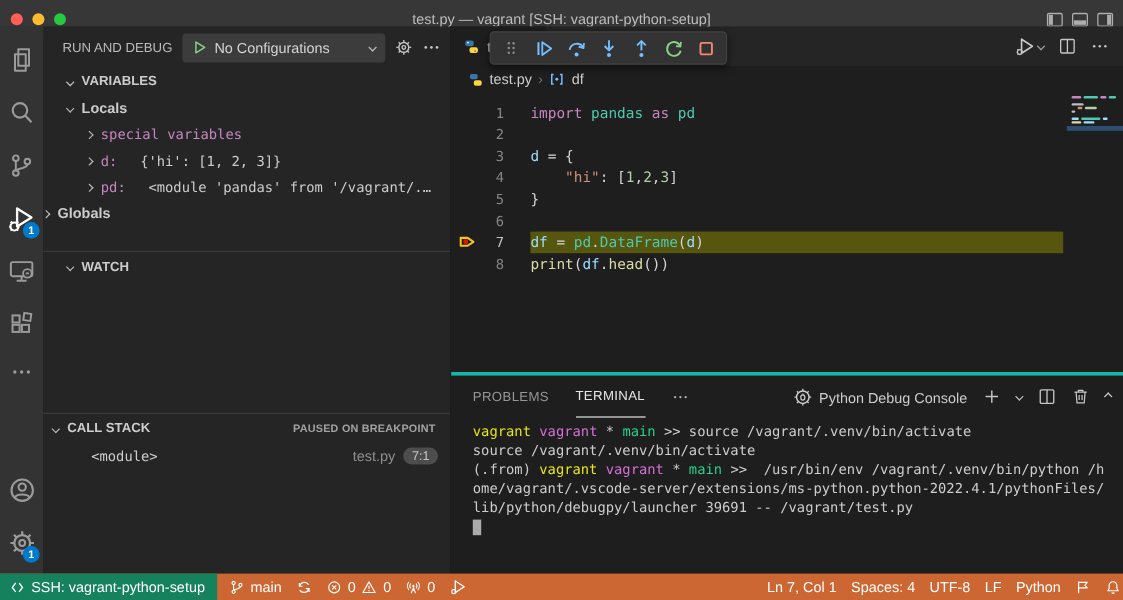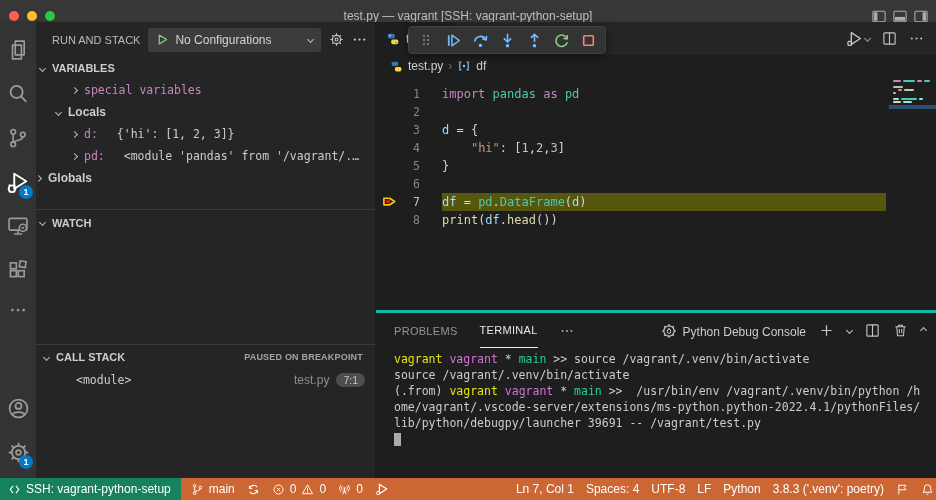--- a/index.html
+++ b/index.html
@@ -35,21 +35,21 @@
   
   .sidebar{width:340px;background:#252526;flex:none;display:flex;flex-direction:column;border-right:1px solid #1b1b1c;font-size:12px;}
   .sb-head{height:35px;display:flex;align-items:center;padding:0 8px 0 16px;gap:8px;flex:none;}
   .sb-head-title{font-size:11px;color:#BBB;white-space:nowrap;}
   .cfg-dd{display:flex;align-items:center;gap:6px;background:#3C3C3C;border-radius:3px;height:24px;padding:0 8px;flex:1;min-width:0;cursor:pointer;}
   .cfg-dd span{font-size:12px;color:#D4D4D4;white-space:nowrap;overflow:hidden;flex:1;}
   .hicon{color:#C5C5C5;cursor:pointer;}
   .chev{width:5px;height:5px;border-right:1.4px solid #bbb;border-bottom:1.4px solid #bbb;display:inline-block;flex:none;}
   .chev.right{transform:rotate(-45deg);}
   .chev.down{transform:rotate(45deg);}
-  .sec-header{display:flex;align-items:center;gap:7px;height:22px;padding-left:4px;font-size:11px;font-weight:bold;color:#CCC;cursor:pointer;}
+  .sec-header{display:flex;align-items:center;gap:7px;height:22px;padding-left:20px;font-size:11px;font-weight:bold;color:#CCC;cursor:pointer;}
   .tree-row{display:flex;align-items:center;gap:7px;height:22px;cursor:pointer;}
   .tree-row .lbl{font-family:"DejaVu Sans Mono",monospace;font-size:11.5px;white-space:nowrap;overflow:hidden;text-overflow:ellipsis;}
   .bold-lbl{font-weight:bold;font-family:"Liberation Sans",sans-serif !important;font-size:12px !important;}
   .magenta{color:var(--kw);}
   .val{color:#CCCCCC;margin-left:12px;}
   .sect{border-top:1px solid rgba(204,204,204,0.13);}
   .watch-sec{height:26px;display:flex;align-items:center;}
   .sb-fill{flex:1;}
   .callstack{height:134px;}
   .cs-header{display:flex;align-items:center;height:24px;padding:0 12px 0 8px;gap:7px;cursor:pointer;}
@@ -226,21 +226,21 @@
               <circle cx="8" cy="8" r="1.7" fill="none" stroke="currentColor" stroke-width="1.2"></circle>
               <path d="M8 1.2v2.2 M8 12.6v2.2 M1.2 8h2.2 M12.6 8h2.2 M3.2 3.2l1.5 1.5 M11.3 11.3l1.5 1.5 M12.8 3.2l-1.5 1.5 M4.7 11.3l-1.5 1.5" stroke="currentColor" stroke-width="1.3"></path>
             </svg>
           </span>
         <span class="badge">1</span>
       </div>
     </div>
 
     <div class="sidebar">
       <div class="sb-head">
-        <span class="sb-head-title">RUN AND STACK</span>
+        <span class="sb-head-title">RUN AND DEBUG</span>
         <div class="cfg-dd">
           <span style="flex:none">
               <svg width="13" height="13" viewBox="0 0 16 16">
                 <path d="M4 2.5 L13 8 L4 13.5 Z" fill="none" stroke="#89D185" stroke-width="1.5" stroke-linejoin="round"></path>
               </svg>
             </span>
           <span>No Configurations</span>
           <i class="chev down"></i>
         </div>
         <span class="hicon">
@@ -256,27 +256,27 @@
               <circle cx="8" cy="8" r="1.2" fill="currentColor"></circle>
               <circle cx="13" cy="8" r="1.2" fill="currentColor"></circle>
             </svg>
           </span>
       </div>
 
       <div class="sec-header">
         <i class="chev down"></i>
         <span>VARIABLES</span>
       </div>
+      <div class="tree-row" style="padding-left:20px">
+        <i class="chev down"></i>
+        <span class="lbl bold-lbl">Locals</span>
+      </div>
       <div class="tree-row" style="padding-left:36px">
         <i class="chev right"></i>
         <span class="lbl magenta">special variables</span>
-      </div>
-      <div class="tree-row" style="padding-left:20px">
-        <i class="chev down"></i>
-        <span class="lbl bold-lbl">Locals</span>
       </div>
       <div class="tree-row" style="padding-left:36px">
         <i class="chev right"></i>
         <span class="lbl"><span class="magenta">d: </span><span class="val">{'hi': [1, 2, 3]}</span></span>
       </div>
       <div class="tree-row" style="padding-left:36px">
         <i class="chev right"></i>
         <span class="lbl" style="max-width:280px"><span class="magenta">pd: </span><span class="val">&lt;module 'pandas' from '/vagrant/.venv/l…</span></span>
       </div>
       <div class="tree-row" style="margin-bottom:20px">
@@ -597,23 +597,20 @@
       <div class="sb-item">
           <span>UTF-8</span>
         </div>
       <div class="sb-item">
           <span>LF</span>
         </div>
       <div class="sb-item">
           <span>Python</span>
         </div>
       <div class="sb-item">
-          <span>3.8.3 ('.venv': poetry)</span>
-        </div>
-      <div class="sb-item">
         <span>
             <svg width="13" height="13" viewBox="0 0 16 16">
               <path d="M3.5 2v12 M3.5 2.8h8.8 l-2.3 2.8 2.3 2.8 h-8.8" fill="none" stroke="#fff" stroke-width="1.2" stroke-linejoin="round"></path>
             </svg>
           </span>
       </div>
       <div class="sb-item" style="padding-right:2px">
         <span>
             <svg width="13" height="13" viewBox="0 0 16 16">
               <path d="M8 2.2 a4 4 0 0 1 4 4 v3.2 l1.4 2 H2.6 l1.4 -2 V6.2 a4 4 0 0 1 4 -4 Z M6.7 13.2 a1.4 1.4 0 0 0 2.6 0" fill="none" stroke="#fff" stroke-width="1.2" stroke-linejoin="round"></path>

